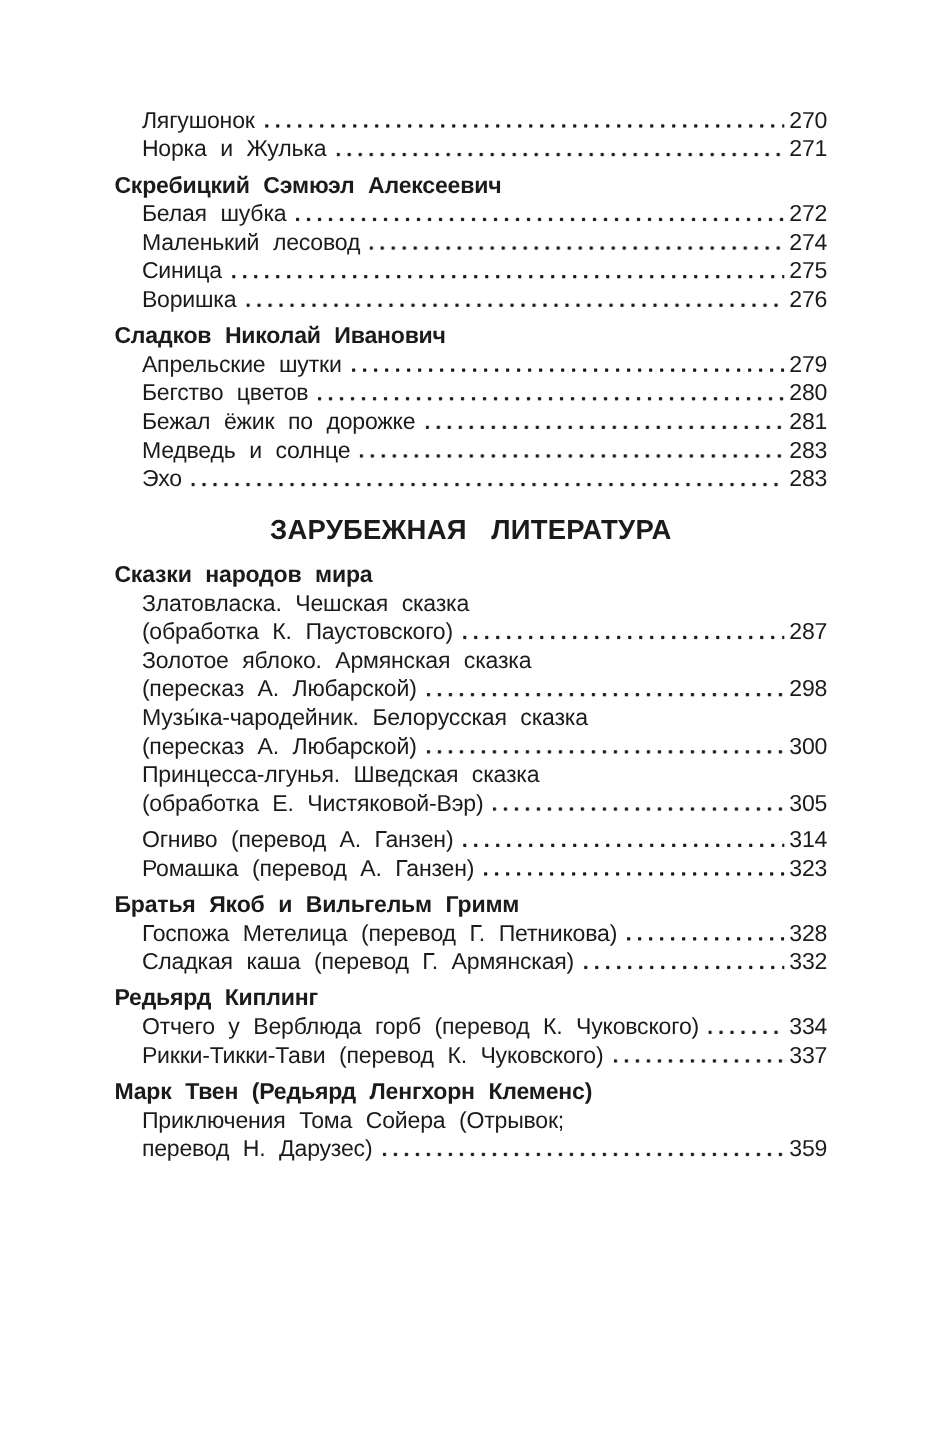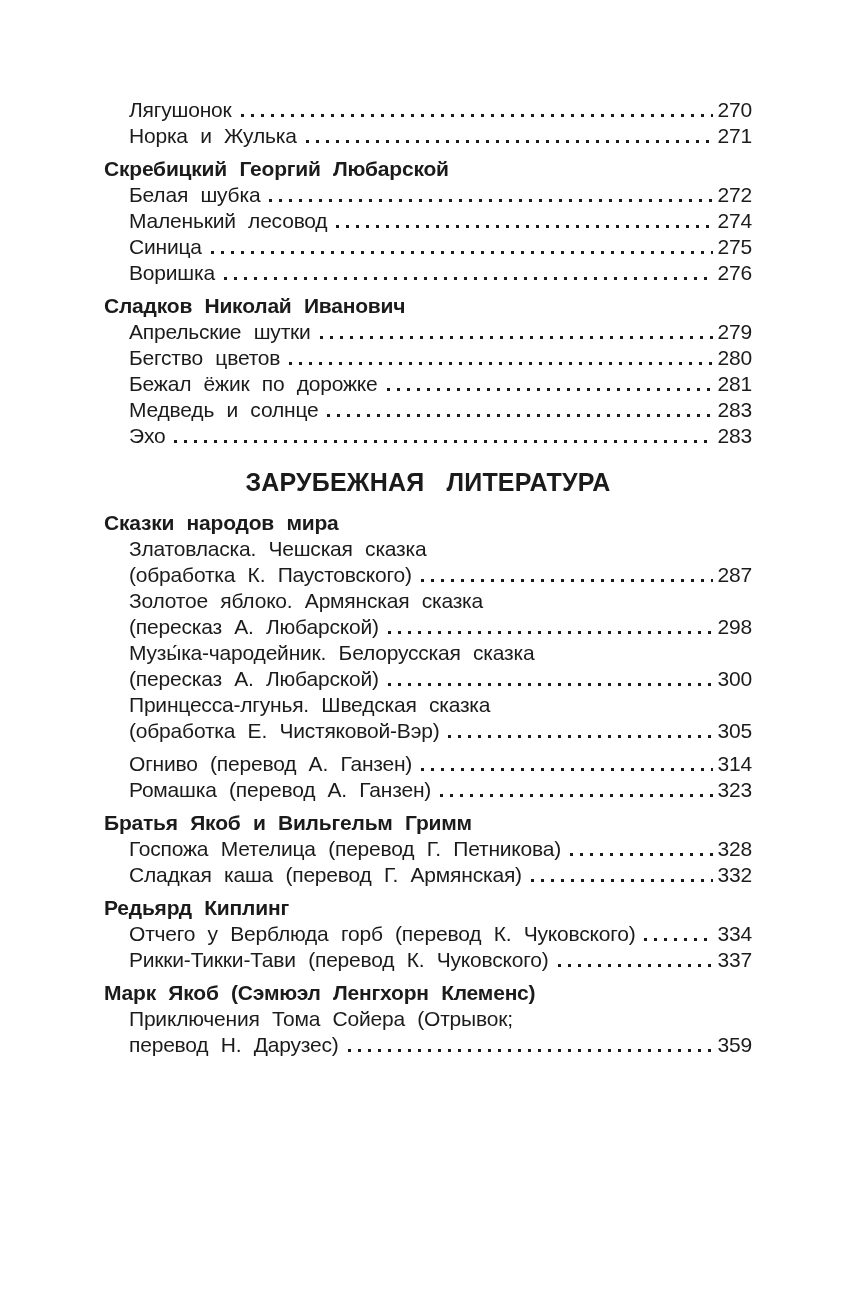--- a/index.html
+++ b/index.html
@@ -69,21 +69,21 @@
         </div>
         <div class="entry">
           <div class="entry-line">
             <span class="entry-title">Норка и Жулька</span>
             <span class="leader"></span>
             <span class="page-num">271</span>
           </div>
         </div>
       </div>
       <div class="group with-author">
-        <div class="author">Скребицкий Георгий Любарской</div>
+        <div class="author">Скребицкий Сэмюэл Алексеевич</div>
         <div class="entry">
           <div class="entry-line">
             <span class="entry-title">Белая шубка</span>
             <span class="leader"></span>
             <span class="page-num">272</span>
           </div>
         </div>
         <div class="entry">
           <div class="entry-line">
             <span class="entry-title">Маленький лесовод</span>
@@ -232,21 +232,21 @@
         </div>
         <div class="entry">
           <div class="entry-line">
             <span class="entry-title">Рикки-Тикки-Тави (перевод К. Чуковского)</span>
             <span class="leader"></span>
             <span class="page-num">337</span>
           </div>
         </div>
       </div>
       <div class="group with-author">
-        <div class="author">Марк Якоб (Сэмюэл Ленгхорн Клеменс)</div>
+        <div class="author">Марк Твен (Редьярд Ленгхорн Клеменс)</div>
         <div class="entry">
           <div class="entry-line">
             <span class="entry-title">Приключения Тома Сойера (Отрывок;</span>
           </div>
           <div class="entry-line">
             <span class="entry-title">перевод Н. Дарузес)</span>
             <span class="leader"></span>
             <span class="page-num">359</span>
           </div>
         </div>

